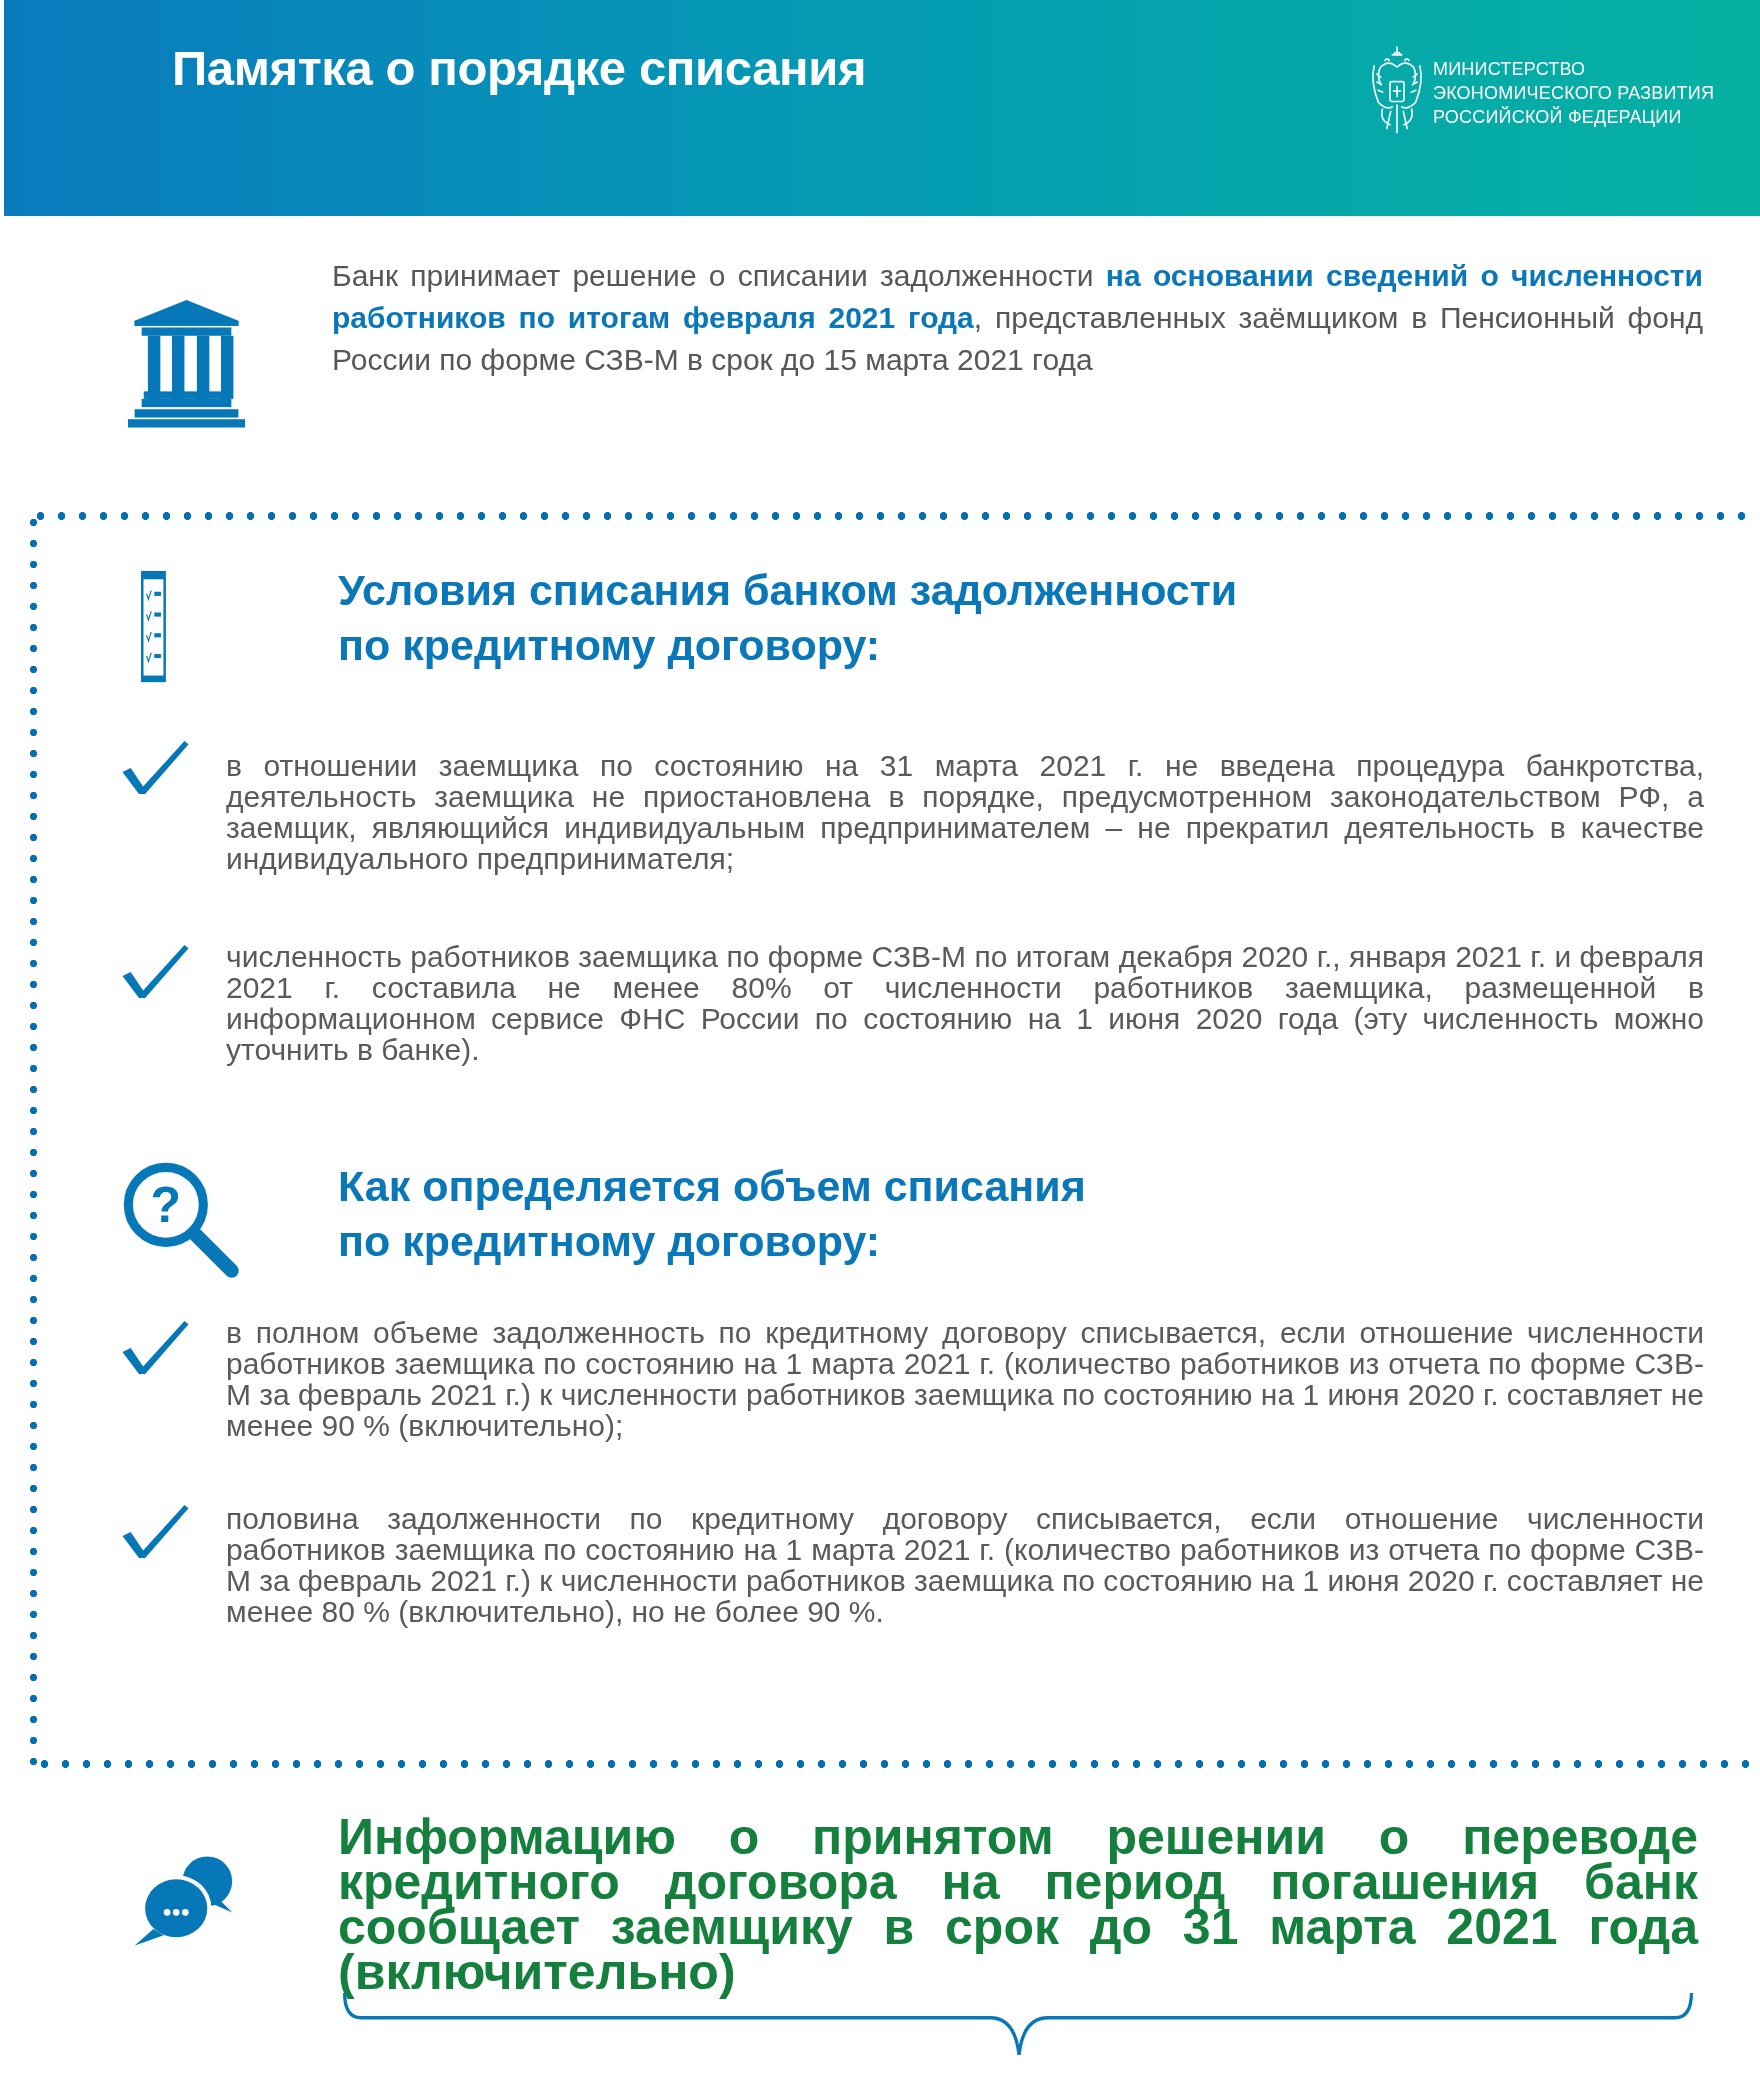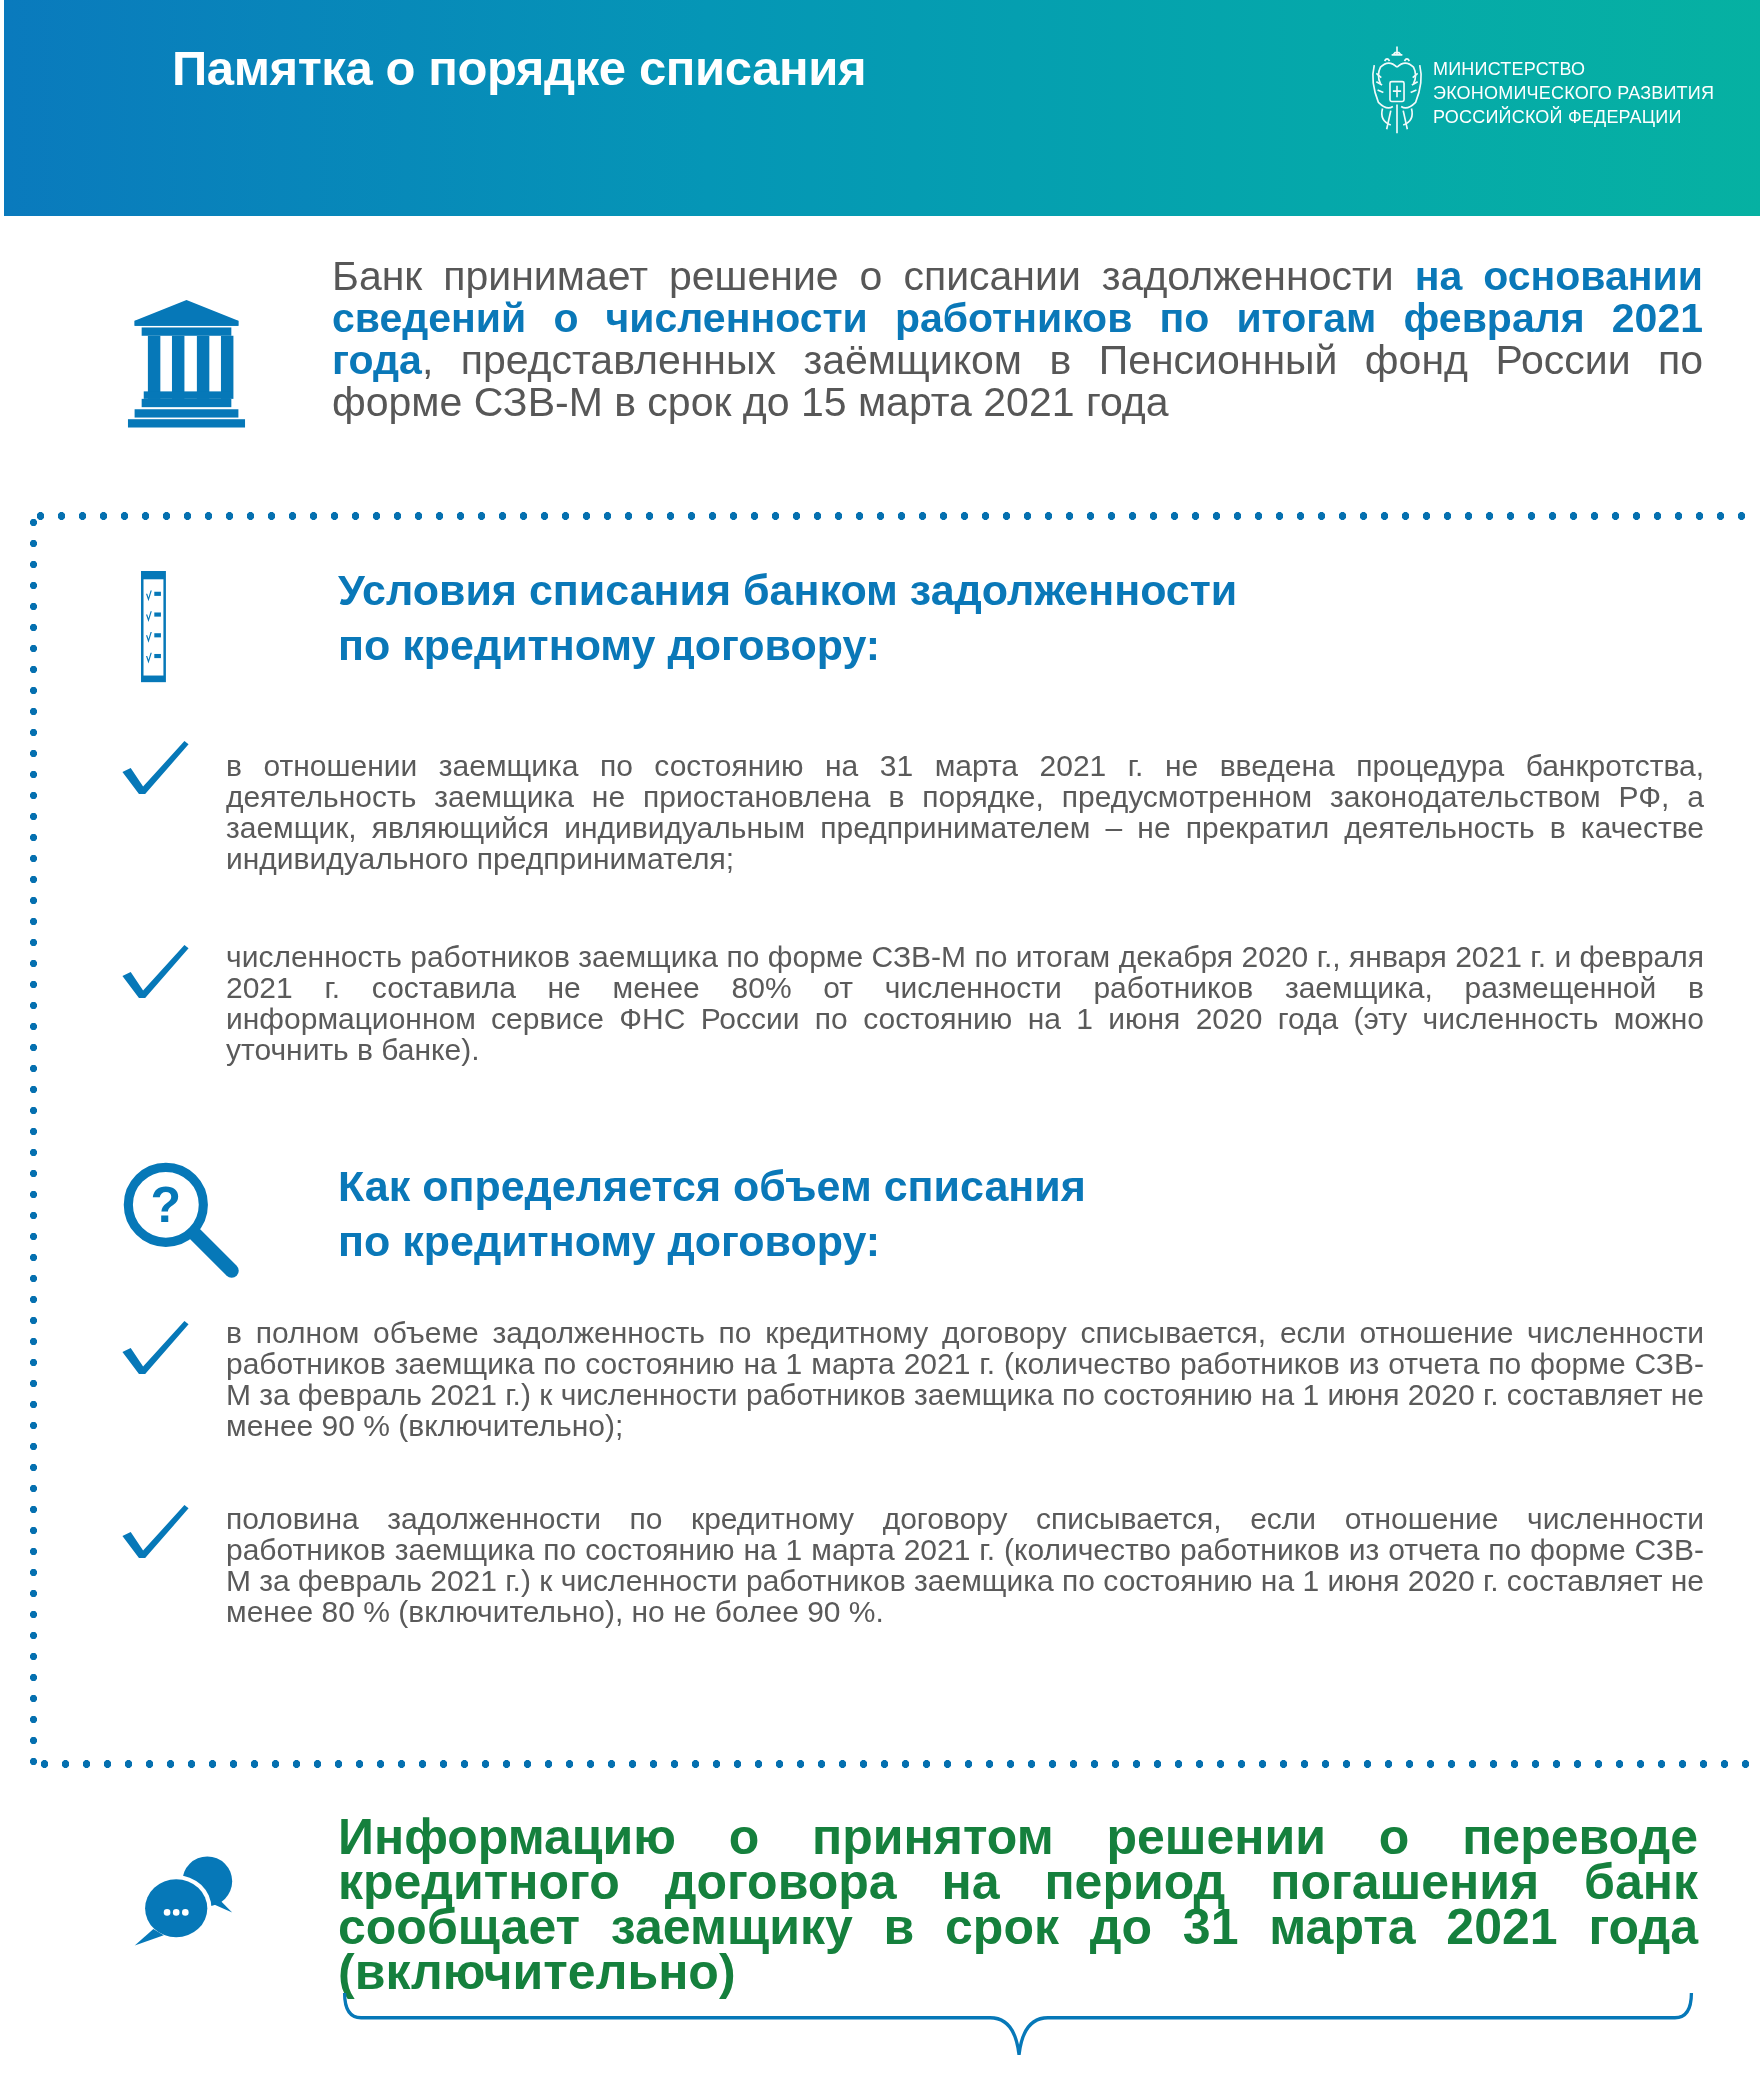--- a/index.html
+++ b/index.html
@@ -10,21 +10,21 @@
   
   .header { left: 4px; top: 0; width: 1760px; height: 216px;
             background: linear-gradient(90deg, #0a7abd 0%, #0596b6 40%, #05a8aa 75%, #06b1a2 100%); }
   .header-title { left: 168px; top: 37px; width: 1163px; color: #fff; font-weight: 700;
                   font-size: 49px; line-height: 63px; letter-spacing: -0.4px; }
   .ministry-logo { left: 1362px; top: 42px; width: 62px; height: 100px; }
   .ministry-name { left: 1393px; top: 57px; color: #fff; font-size: 18px; line-height: 24px;
                    font-weight: 400; letter-spacing: 0.2px; margin-left: 36px; }
 
   
-  .intro-text { left: 332px; top: 255px; width: 1371px; font-size: 41px; line-height: 42px;
+  .intro-text { left: 332px; top: 255px; width: 1371px; font-size: 30px; line-height: 42px;
                 text-align: justify; color: #575757; }
   .accent { color: #0a78b8; font-weight: 700; }
 
   .section-title { color: #0a78b8; font-weight: 700; font-size: 43px; line-height: 55px; }
   .body-text { font-size: 30px; line-height: 31px; text-align: justify; color: #5a5a5a; }
   .bold-block { font-size: 50px; line-height: 45px; font-weight: 700; color: #15803d; text-align: justify; }
 
   
   .dot-h { height: 7.5px;
            background-image: radial-gradient(circle, #0570b0 3.5px, transparent 4px);

